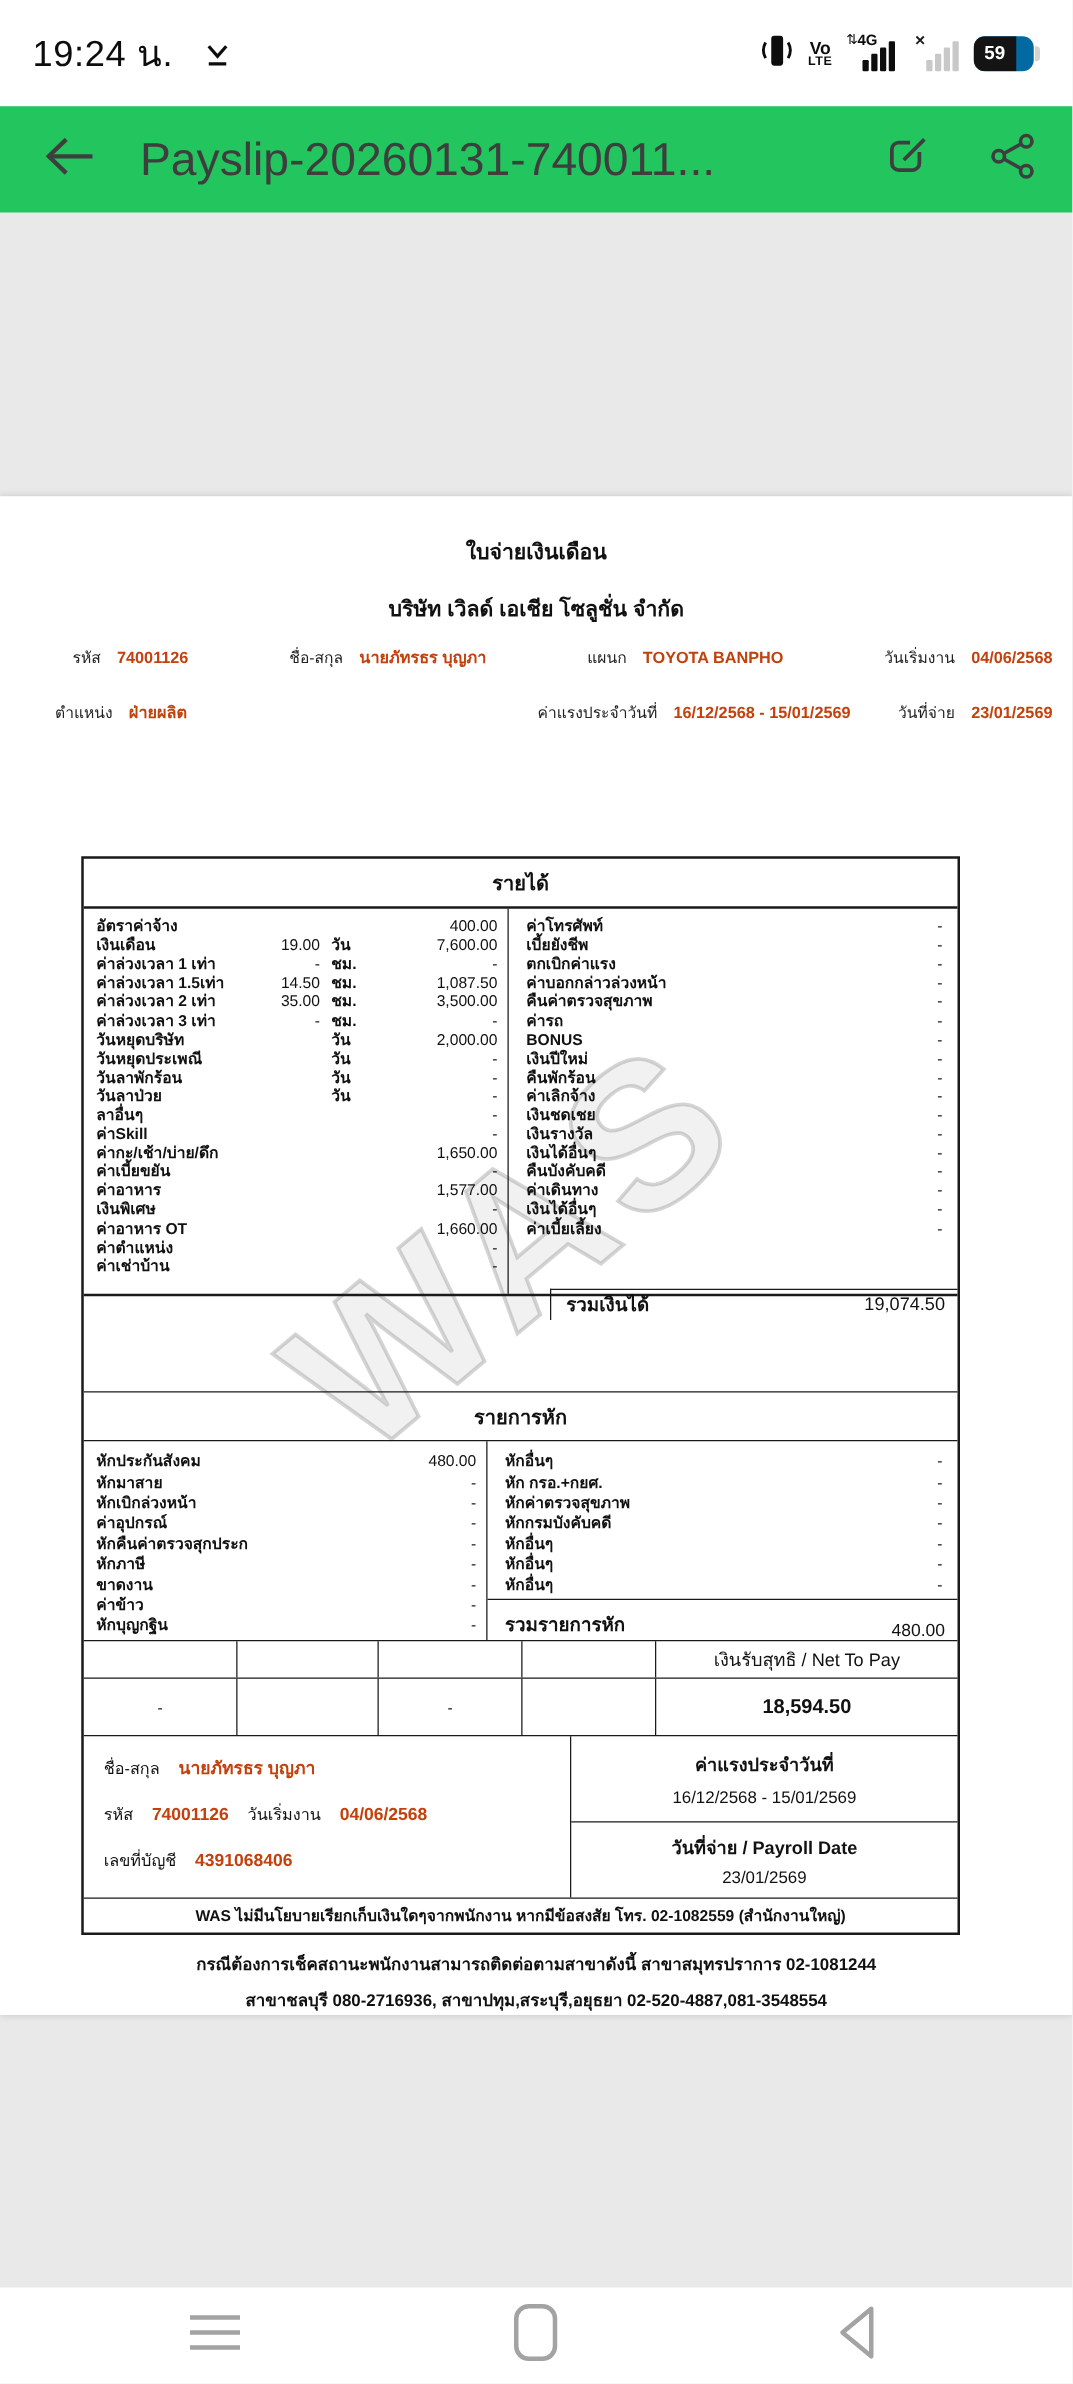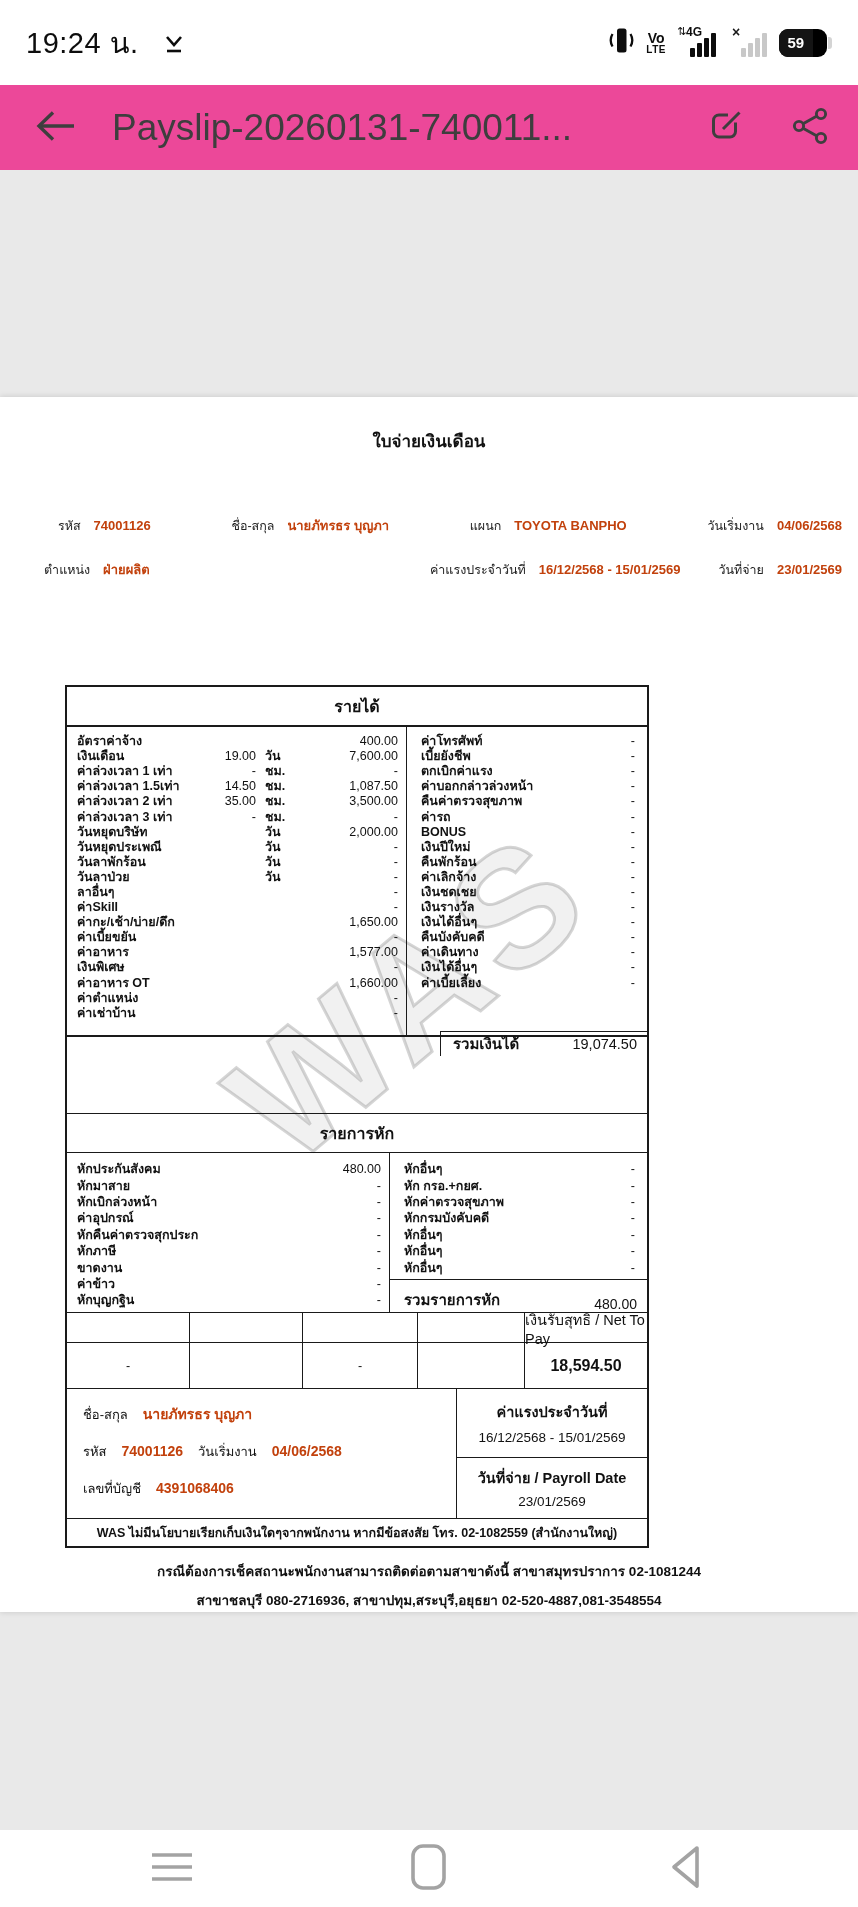--- a/index.html
+++ b/index.html
@@ -17,28 +17,28 @@
   .volte .t { font-size:14px; } .volte .b { font-size:10px; letter-spacing:.5px; }
   .sig { position:relative; width:40px; height:32px; }
   .sig .bars { position:absolute; bottom:2px; right:1px; display:flex; align-items:flex-end; gap:2px; }
   .sig .bars i { display:block; width:5px; background:#0d0d0d; border-radius:1px; }
   .sig .b1{height:9px}.sig .b2{height:14px}.sig .b3{height:19px}.sig .b4{height:24px}
   .sig .lbl { position:absolute; top:-2px; left:9px; font-size:12px; font-weight:bold; color:#0d0d0d; }
   .sig .arr { position:absolute; top:-2px; left:0; font-size:11px; color:#0d0d0d; }
   .sig.dim .bars i { background:#c8c8c8; }
   .sig .x { position:absolute; top:-3px; left:4px; font-size:14px; font-weight:bold; color:#1a1a1a; }
   .battery-wrap { display:flex; align-items:center; }
-  .battery { position:relative; width:48px; height:28px; border-radius:9px; background:#000000; overflow:hidden;text-align:right; }
+  .battery { position:relative; width:48px; height:28px; border-radius:9px; background:#0369a1; overflow:hidden;text-align:right; }
   .battery .fill { position:absolute; left:0; top:0; bottom:0; width:70%; background:#141414; }
   .battery .lvl { position:absolute; left:0; top:0; bottom:0; width:70%; display:flex; align-items:center;
                   justify-content:center; color:#fff; font-size:15px; font-weight:bold; }
   .bat-nub { width:4px; height:12px; background:#d4d4d4; border-radius:0 3px 3px 0; margin-left:1px; }
 
   
-  .app-bar { position:absolute; top:85px; left:0; width:858px; height:85px; background:#ec4899;
+  .app-bar { position:absolute; top:85px; left:0; width:858px; height:85px; background:#22c55e;
              display:flex; align-items:center; padding:0 28px; z-index:5; }
   .back-btn { display:flex; align-items:center; padding:4px; cursor:pointer; }
   .app-title { font-size:37px; color:#3e3e3e; margin-left:30px; flex:1; white-space:nowrap; overflow:hidden; }
   .app-actions { display:flex; align-items:center; gap:44px; margin-left:16px; }
   .icon-btn { display:flex; align-items:center; cursor:pointer; }
 
   
   .viewer { position:absolute; top:170px; left:0; width:858px; height:1660px; background:#e9e9e9; overflow:hidden; }
   .page { position:absolute; top:227px; left:0; width:858px; height:1215px; background:#fff;
           box-shadow:0 0 6px rgba(0,0,0,.15); }
@@ -52,21 +52,21 @@
   .doc-company { position:absolute; top:76px; width:100%; text-align:center; font-size:17px; font-weight:bold; }
 
   .info-row { position:absolute; left:0; width:100%; padding:0 16px 0 58px; display:flex;
               justify-content:space-between; align-items:baseline; font-size:12.5px; color:#222; }
   #info1 { top:118px; } #info2 { top:162px;padding-left:44px; }
   .pair { display:flex; gap:13px; align-items:baseline; white-space:nowrap; }
   .val { font-weight:bold; font-size:13px; color:#c2410c; }
   #info2 .pair-mid { margin-left:auto; } #info2 .pair-end { margin-left:38px; }
 
   
-  .payslip-table { position:absolute; top:288px; left:65px; width:584px; border:2px solid #1a1a1a;
+  .payslip-table { position:absolute; top:288px; left:65px; width:703px; border:2px solid #1a1a1a;
                    font-size:12.5px; background:transparent; z-index:2; }
   .sec-header { height:40px; display:flex; align-items:center; justify-content:center;
                 font-weight:bold; font-size:16px; }
   .income-header { border-bottom:2px solid #1a1a1a; }
   .income-body { display:flex; height:310px; border-bottom:2px solid #1a1a1a; }
   .col-left { width:340px; border-right:1.5px solid #1a1a1a; padding:7px 8px 0 10px; }
   .col-right { flex:1; display:flex; flex-direction:column; }
   .rows-right { flex:1; padding:7px 12px 0 14px; }
   .irow { display:flex; align-items:center; height:15.1px; line-height:15px; white-space:nowrap; }
   .irow .lbl { flex:1; font-weight:bold; }
@@ -211,20 +211,21 @@
     </span>
   </div>
 </div>
 
 <div class="viewer">
   <div class="page">
 
     <div class="watermark">WAS</div>
 
     <div class="doc-title">ใบจ่ายเงินเดือน</div>
+    <div class="doc-company">บริษัท เวิลด์ เอเชีย โซลูชั่น จำกัด</div>
 
     <div class="info-row" id="info1">
       <span class="pair">
           <span>รหัส</span>
           <span class="val">74001126</span>
         </span>
       <span class="pair">
           <span>ชื่อ-สกุล</span>
           <span class="val">นายภัทรธร บุญภา</span>
         </span>

